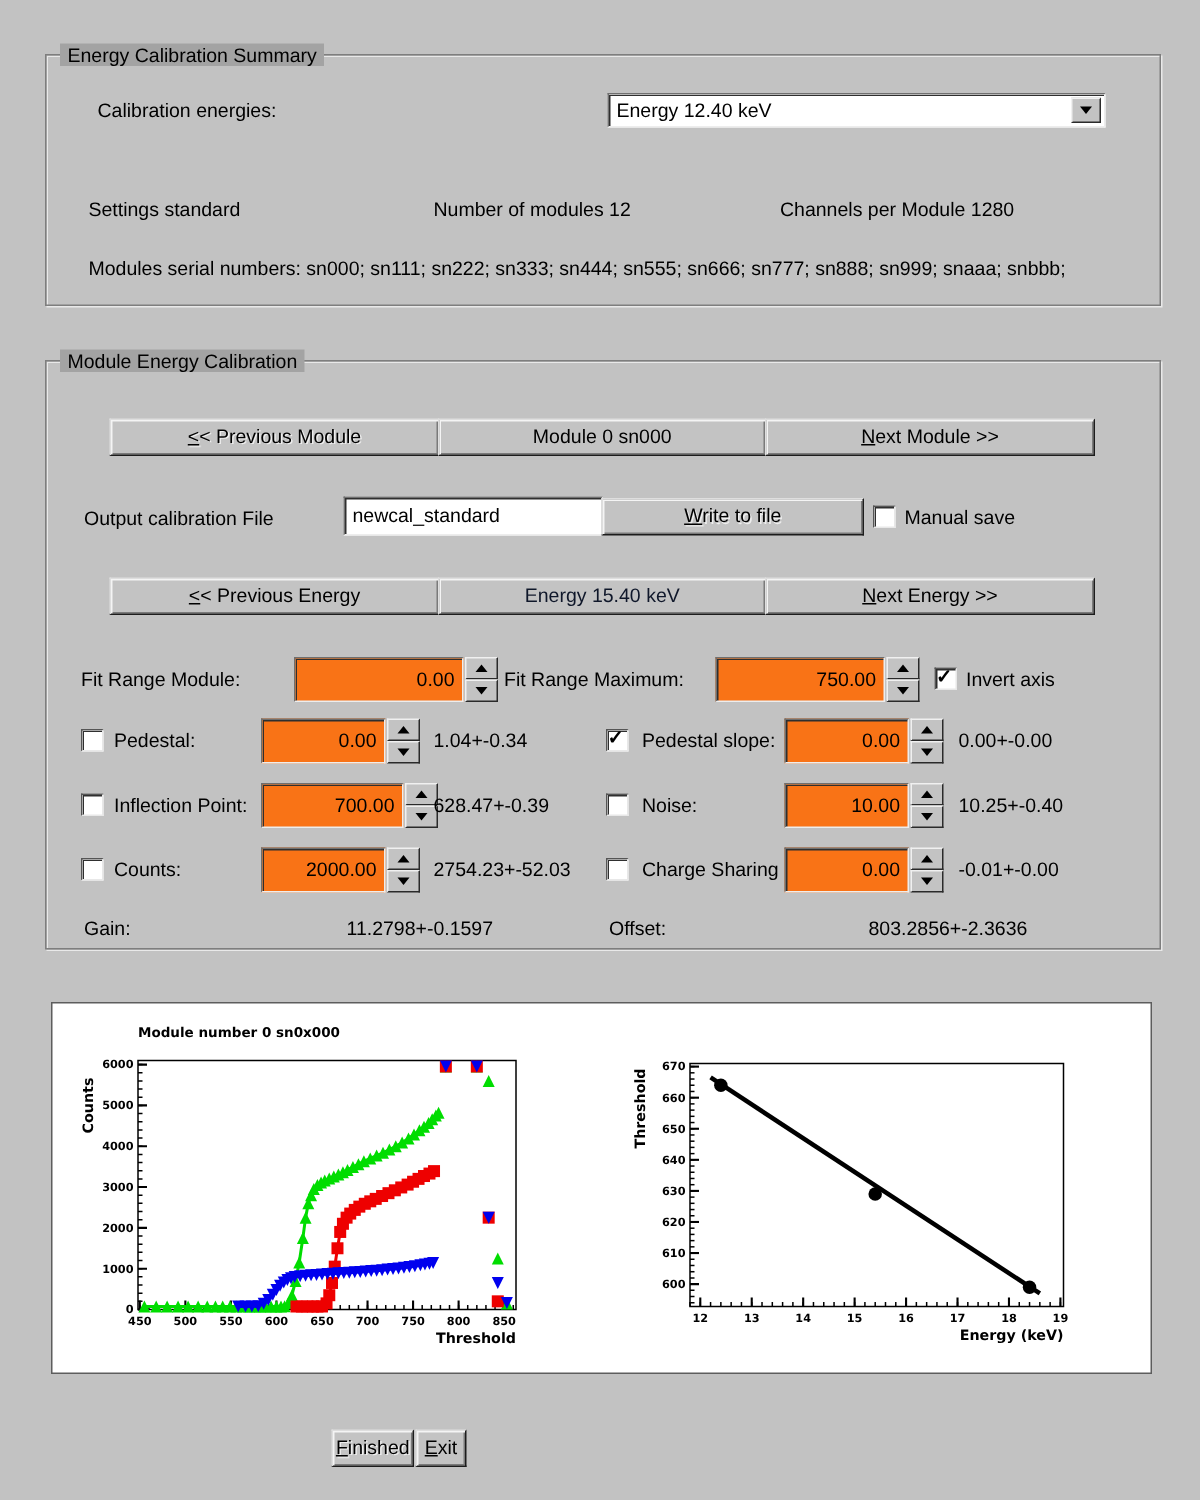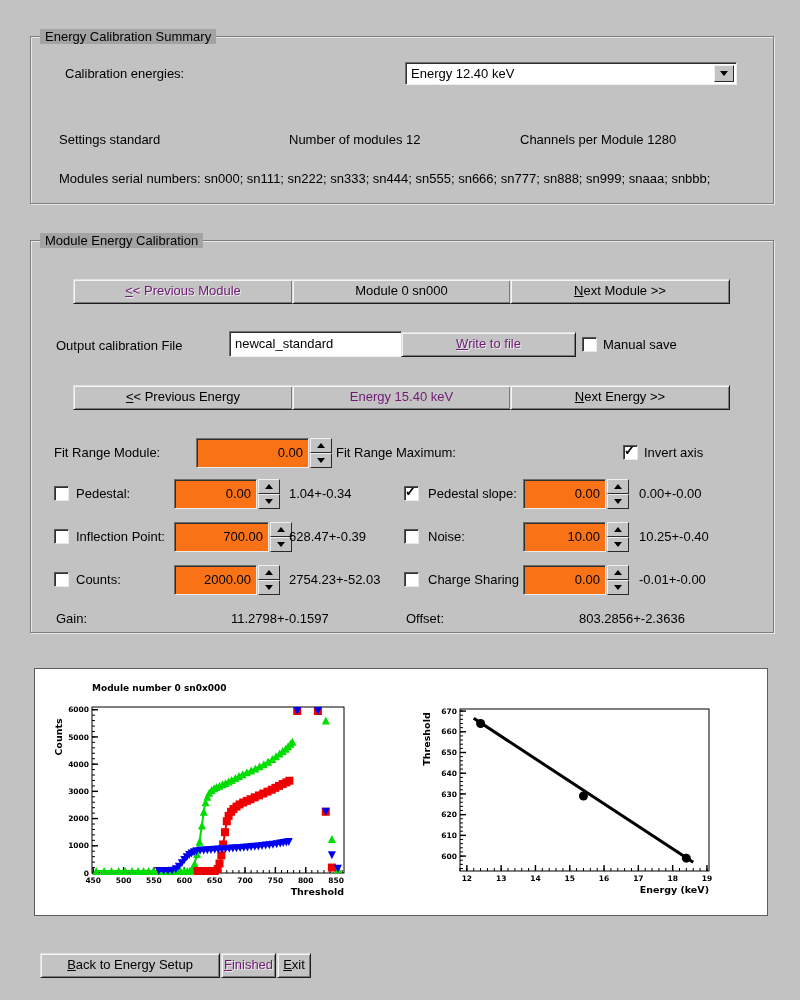--- a/index.html
+++ b/index.html
@@ -5,21 +5,21 @@
   html,body{margin:0;padding:0;}
   #app{position:relative;width:800px;height:1000px;background:#c2c2c2;
        font-family:"Liberation Sans",sans-serif;font-size:13px;color:#000;overflow:hidden;}
   .gbox{position:absolute;border:1px solid #7e7e7e;box-shadow:inset 1px 1px 0 #e9e9e9,1px 1px 0 #e9e9e9;}
   .gtitle{position:absolute;top:-8px;left:9px;background:#a3a3a3;padding:0 5px;white-space:nowrap;}
   .lbl{position:absolute;line-height:15px;white-space:nowrap;}
   .btn{position:absolute;background:#c3c3c3;text-align:center;
        border:1px solid;border-color:#dedede #1c1c1c #1c1c1c #dedede;
        box-shadow:inset 1px 1px 0 #f4f4f4,inset -1px -1px 0 #7a7a7a;
        white-space:nowrap;cursor:default;}
-  .btn.dis{color:#701a75;text-shadow:1px 1px 0 #eeeeee;}
+  .btn.dis{color:#000000;text-shadow:1px 1px 0 #eeeeee;}
   .sunken{background:#fff;border:1px solid;border-color:#6f6f6f #ededed #ededed #6f6f6f;
           box-shadow:inset 1px 1px 0 #2f2f2f;}
   .tinput{position:absolute;padding-left:5px;white-space:nowrap;overflow:hidden;}
   .combo{position:absolute;background:#fff;border:1px solid;border-color:#6f6f6f #ededed #ededed #6f6f6f;
          box-shadow:inset 1px 1px 0 #2f2f2f;}
   .combo-text{position:absolute;left:5px;top:0;line-height:21px;white-space:nowrap;}
   .combo-btn{position:absolute;right:2px;top:2px;bottom:2px;width:18px;background:#c3c3c3;
              border:1px solid;border-color:#f0f0f0 #2a2a2a #2a2a2a #f0f0f0;}
   .arr{display:block;width:0;height:0;border-left:4px solid transparent;border-right:4px solid transparent;margin:0 auto;}
   .arr.up{border-bottom:5px solid #000;}
@@ -66,36 +66,47 @@
     <div class="btn" style="left:261px;top:38px;width:217px;height:23px;line-height:22px">Module 0 sn000</div>
     <div class="btn" style="left:479px;top:38px;width:218px;height:23px;line-height:22px"><u>N</u>ext Module &gt;&gt;</div>
 
     <div class="lbl" style="left:25px;top:97px">Output calibration File</div>
     <div class="sunken tinput" style="left:198px;top:90px;width:166px;height:24px;line-height:24px">newcal_standard</div>
     <div class="btn dis" style="left:370px;top:91px;width:173px;height:23px;line-height:22px"><u>W</u>rite to file</div>
     <span class="cb" style="left:551px;top:96px"></span>
     <div class="lbl" style="left:572px;top:96px">Manual save</div>
 
     <div class="btn" style="left:42px;top:144px;width:218px;height:23px;line-height:22px"><u>&lt;</u>&lt; Previous Energy</div>
-    <div class="btn" style="left: 261px; top: 144px; width: 217px; height: 23px; line-height: 22px; color: #701a75;">Energy 15.40 keV</div>
+    <div class="btn" style="left: 261px; top: 144px; width: 217px; height: 23px; line-height: 22px; color: #0f172a;">Energy 15.40 keV</div>
     <div class="btn" style="left:479px;top:144px;width:218px;height:23px;line-height:22px"><u>N</u>ext Energy &gt;&gt;</div>
 
     <div class="lbl" style="left:23px;top:204px">Fit Range Module:</div>
     <div class="spin" style="left:165px;top:197px;width:136px;height:30px">
       <div class="spin-field">0.00</div>
       <div class="spin-btns">
         <div class="spin-btn">
             <i class="arr up"></i>
           </div>
         <div class="spin-btn">
             <i class="arr dn"></i>
           </div>
       </div>
     </div>
     <div class="lbl" style="left:305px;top:204px">Fit Range Maximum:</div>
+    <div class="spin" style="left:446px;top:197px;width:136px;height:30px">
+      <div class="spin-field">750.00</div>
+      <div class="spin-btns">
+        <div class="spin-btn">
+            <i class="arr up"></i>
+          </div>
+        <div class="spin-btn">
+            <i class="arr dn"></i>
+          </div>
+      </div>
+    </div>
     <span class="cb on" style="left:592px;top:204px">
         <span class="mark">✓</span>
       </span>
     <div class="lbl" style="left:613px;top:204px">Invert axis</div>
 
     <span class="cb" style="left:23px;top:245px"></span>
     <div class="lbl" style="left:45px;top:245px">Pedestal:</div>
     <div class="spin" style="left:143px;top:238px;width:106px;height:30px">
       <div class="spin-field">0.00</div>
       <div class="spin-btns">
@@ -551,17 +562,16 @@
         <text font-family="&quot;DejaVu Sans&quot;,sans-serif" font-weight="bold" fill="#000" x="422" y="44.67161125319692" font-size="7.5" text-anchor="end">670</text>
         <line x1="438.7190082644628" y1="49.32225063938617" x2="658.2231404958678" y2="193.2992327365728" stroke="#000000" stroke-width="3"></line>
         <circle cx="445.57851239669424" cy="54.50127877237853" r="4.5" fill="#000000"></circle>
         <circle cx="548.4710743801653" cy="127.00767263427105" r="4.5" fill="#000000"></circle>
         <circle cx="651.3636363636364" cy="189.15601023017894" r="4.5" fill="#000000"></circle>
         <text font-family="&quot;DejaVu Sans&quot;,sans-serif" font-weight="bold" fill="#000" x="674" y="224" font-size="9.5" text-anchor="end">Energy (keV)</text>
         <text font-family="&quot;DejaVu Sans&quot;,sans-serif" font-weight="bold" fill="#000" x="0" y="0" font-size="9.5" text-anchor="middle" transform="translate(395,70) rotate(-90)">Threshold</text>
       </svg>
   </div>
 
-  <div class="btn" style="left:40px;top:953px;width:178px;height:23px;line-height:22px"><u>B</u>ack to Energy Setup</div>
   <div class="btn dis" style="left:221px;top:953px;width:53px;height:23px;line-height:22px"><u>F</u>inished</div>
   <div class="btn" style="left:277px;top:953px;width:32px;height:23px;line-height:22px"><u>E</u>xit</div>
 
 </div>
 
 </body></html>

